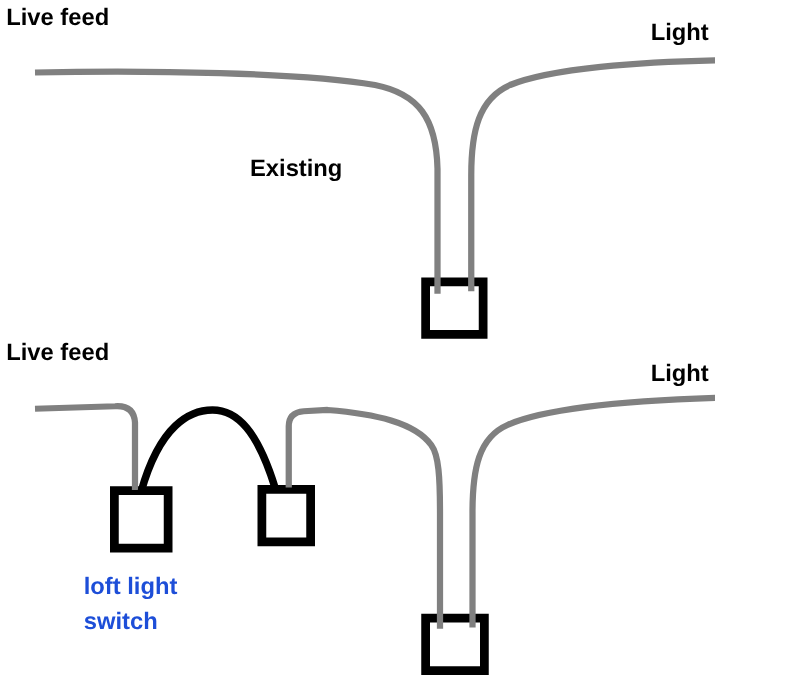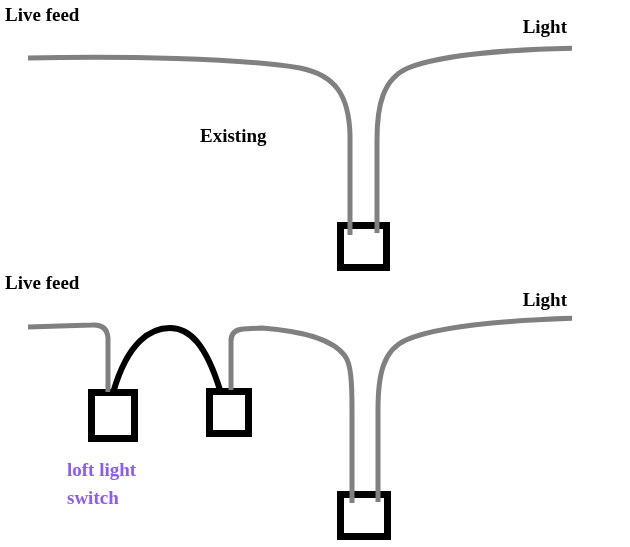--- a/index.html
+++ b/index.html
@@ -6,41 +6,41 @@
     margin: 0;
     padding: 0;
     background: #ffffff;
   }
   #canvas {
     position: relative;
     width: 572px;
     height: 547px;
     background: #ffffff;
     overflow: hidden;
-    font-family: Liberation Serif, serif;
+    font-family: Liberation Sans, sans-serif;
   }
   #wiring-svg {
     position: absolute;
     left: 0;
     top: 0;
   }
   .lbl {
     position: absolute;
     font-weight: bold;
     font-size: 19px;
     line-height: 22px;
     color: #000000;
     white-space: nowrap;
   }
   .lbl2 {
     position: absolute;
     font-weight: bold;
     font-size: 19px;
     line-height: 28px;
-    color: #8b5cf6;
+    color: #1d4ed8;
     white-space: nowrap;
   }
 </style>
 </head>
 <body>
 
 <div id="canvas">
 
   <svg id="wiring-svg" width="630" height="547" viewBox="0 0 630 547">
 

